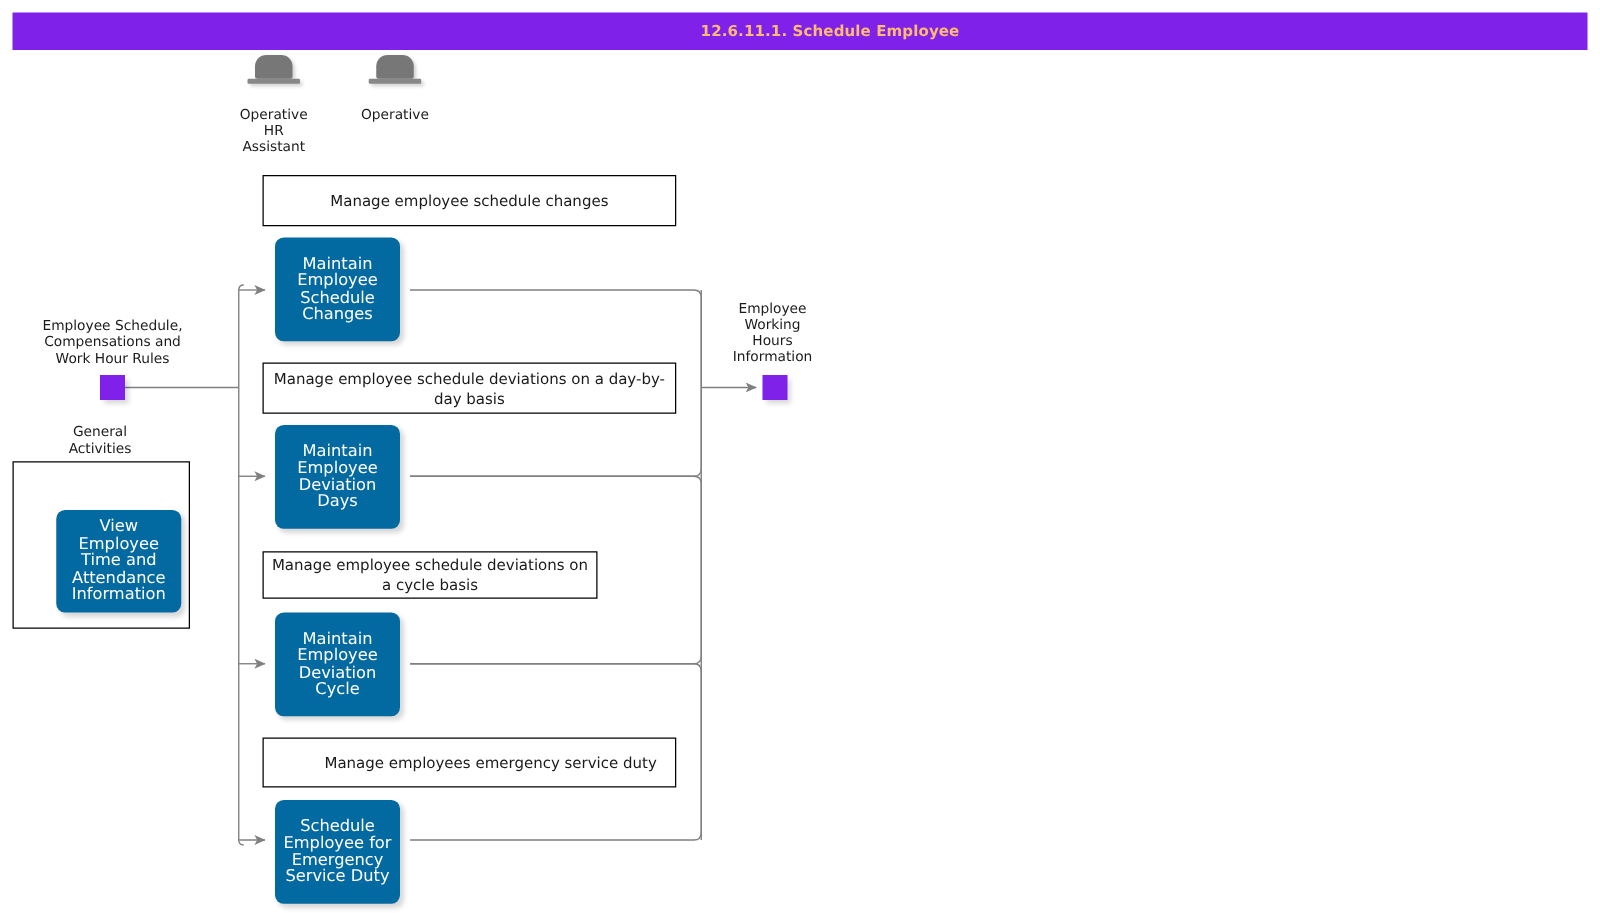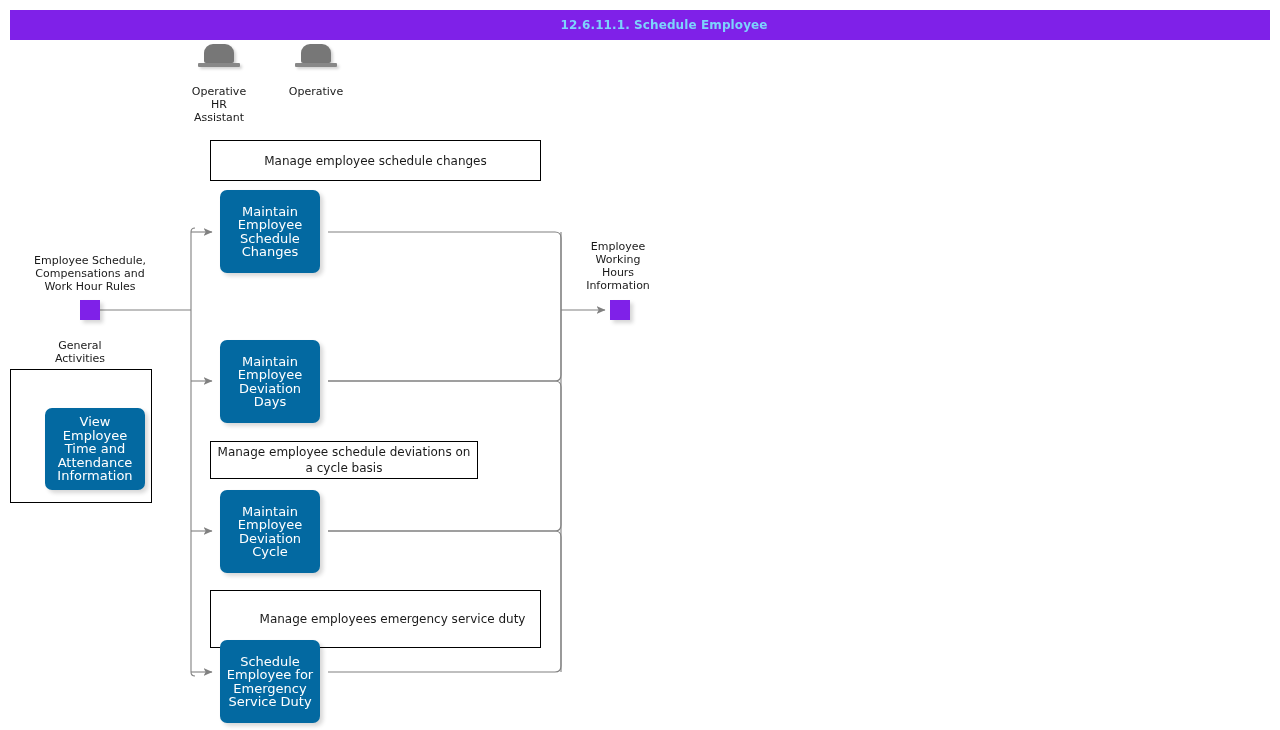--- a/index.html
+++ b/index.html
@@ -13,21 +13,21 @@
   }
   #canvas{position:absolute;left:0;top:0;width:1280px;height:730px;}
 
   
   .titlebar{
     position:absolute;left:10px;top:10px;width:1260px;height:30px;
     background:#7f21e8;
     display:flex;align-items:center;justify-content:center;
   }
   .titlebar .title{
-    color:#7dd3fc;font-size:12px;font-weight:bold;
+    color:#fdba74;font-size:12px;font-weight:bold;
     font-family:"DejaVu Sans", sans-serif;
     letter-spacing:0.1px;
     margin-left:48px;
   }
 
   
   .role{position:absolute;text-align:center;}
   .role .hat{position:relative;width:42px;height:26px;margin:0 auto;}
   .role .dome{
     position:absolute;left:6px;top:0;width:30px;height:19px;
@@ -156,24 +156,25 @@
 Information</div>
 
   <div class="datalabel" style="left:560px;top:240px;width:116px;">Employee
 Working
 Hours
 Information</div>
   <div class="datanode" style="left:610px;top:300px;"></div>
 
   <div class="procbox" style="left:210px;top:140px;width:331px;height:41px;">Manage employee schedule changes</div>
 
+  <div class="procbox" style="left:210px;top:290px;width:331px;height:41px;">Manage employee schedule deviations on a day-by-day basis</div>
 
   <div class="procbox" style="left:210px;top:441px;width:268px;height:38px;">Manage employee schedule deviations on a cycle basis</div>
 
-  <div class="procbox" style="left:210px;top:590px;width:331px;height:58px;padding-left:40px;">Manage employees emergency service duty</div>
+  <div class="procbox" style="left:210px;top:590px;width:331px;height:40px;padding-left:40px;">Manage employees emergency service duty</div>
 
   <div class="greenbox" style="left:220px;top:190px;width:100px;height:83px;">Maintain
 Employee
 Schedule
 Changes</div>
 
   <div class="greenbox" style="left:220px;top:340px;width:100px;height:83px;">Maintain
 Employee
 Deviation Days</div>
 

